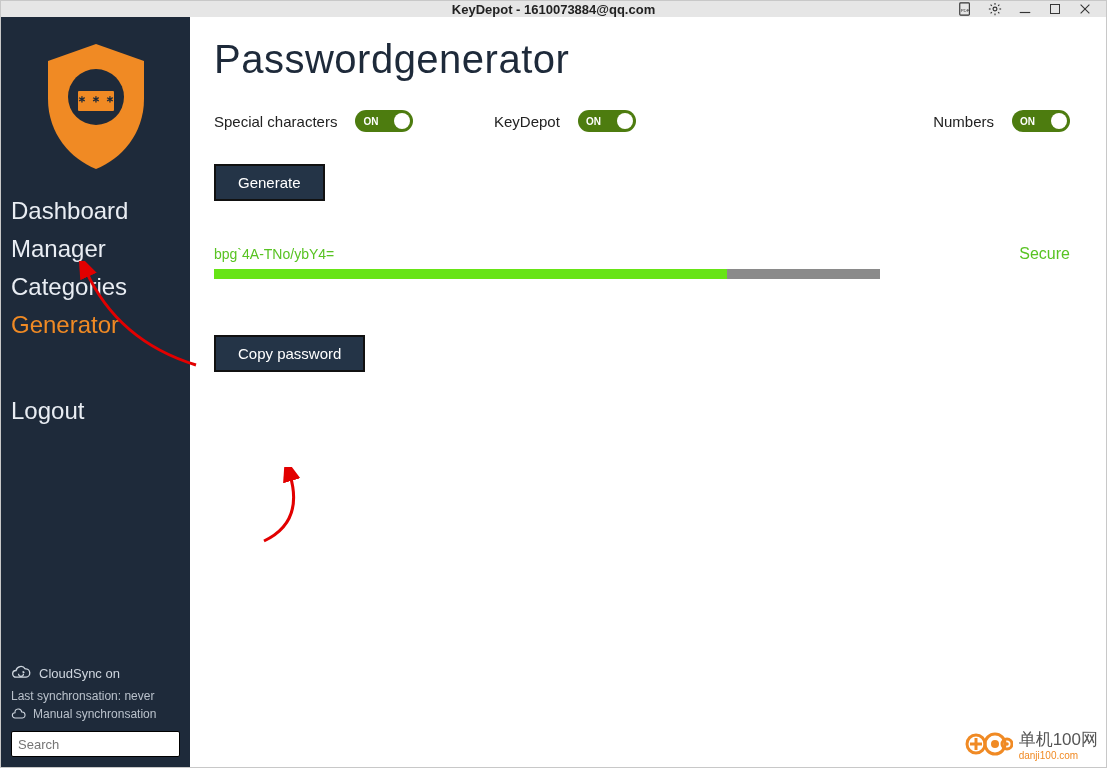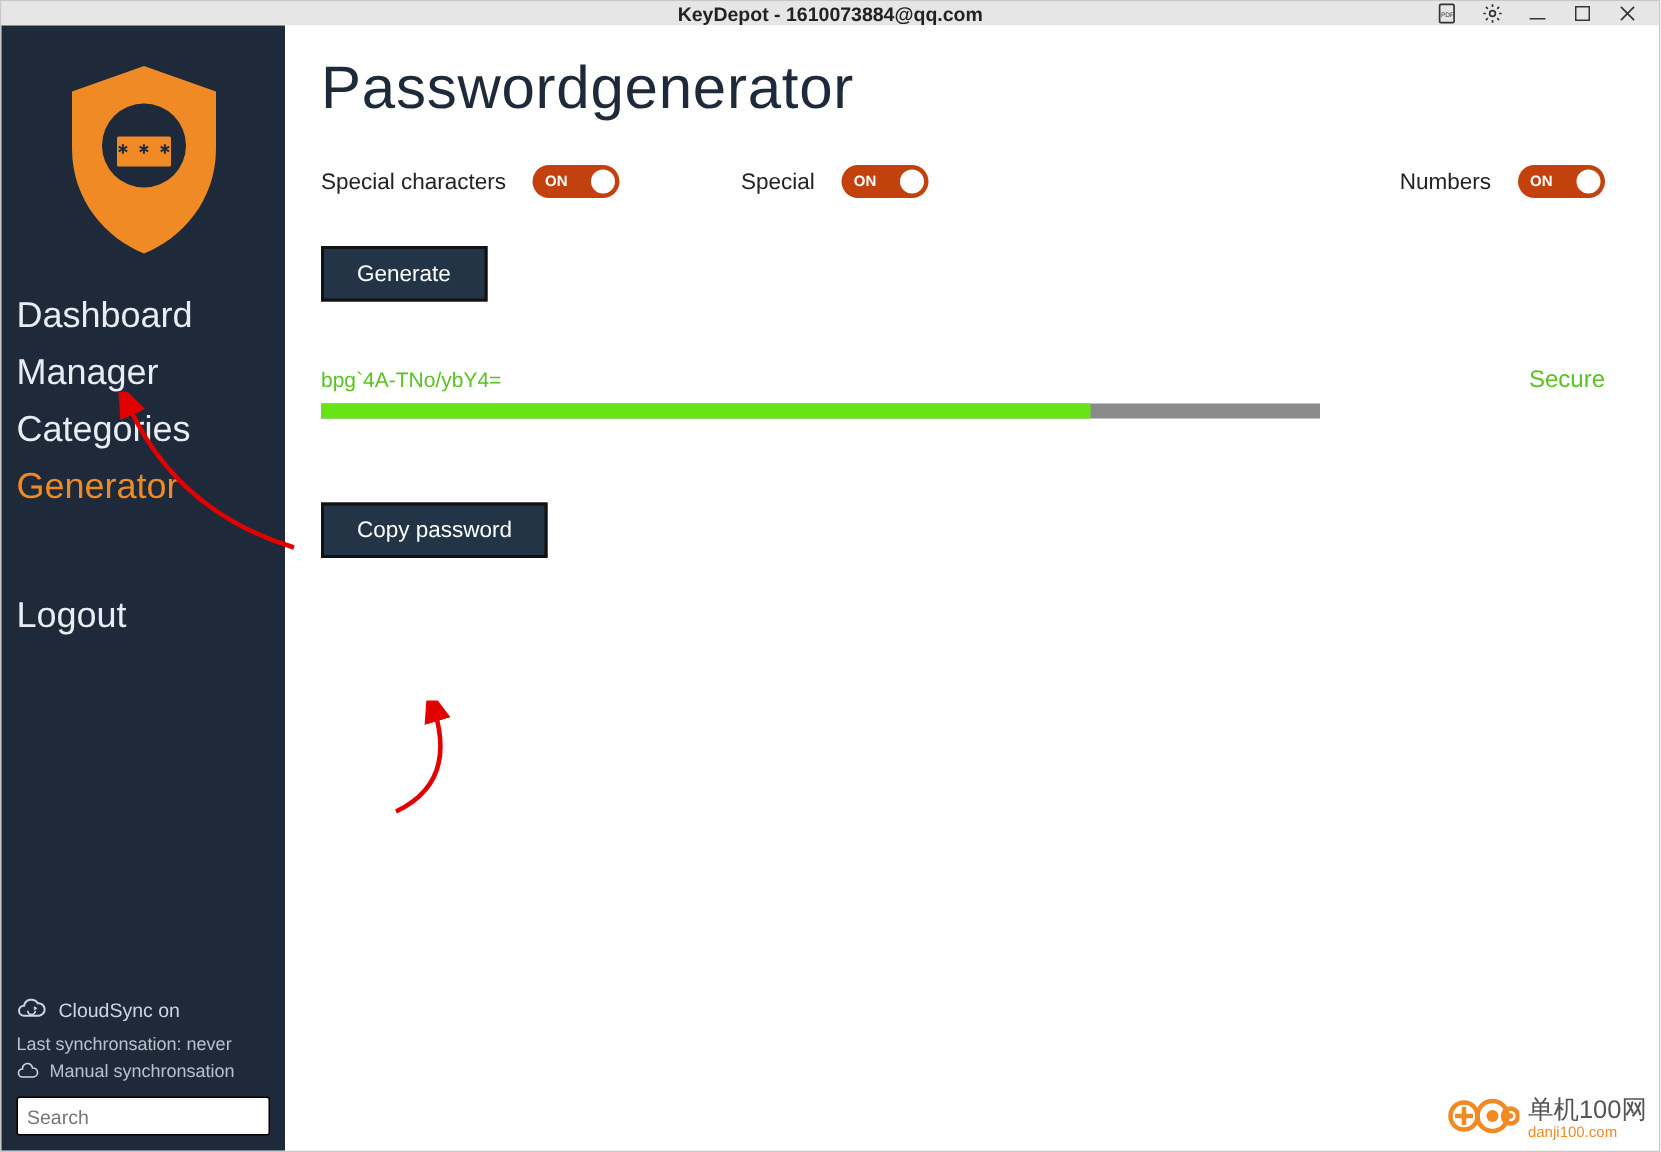--- a/index.html
+++ b/index.html
@@ -45,21 +45,21 @@
   .slider-thumb { position: absolute; top: 50%; width: 22px; height: 22px; background: #1e2a3a; border-radius: 50%; transform: translate(-50%, -50%); cursor: pointer; }
   .length-readout { width: 110px; margin-left: 16px; font-size: 15px; color: #222; line-height: 1.2; }
 
   
   .toggle-row { display: flex; align-items: center; margin-bottom: 32px; }
   .toggle-group { display: flex; align-items: center; gap: 18px; }
   .toggle-group:nth-child(1) { flex: 0 0 280px; }
   .toggle-group:nth-child(2) { flex: 0 0 290px; }
   .toggle-group:nth-child(3) { margin-left: auto; }
   .toggle-label { font-size: 15px; color: #222; }
-  .switch { width: 58px; height: 22px; background: #c2410c; border-radius: 12px; position: relative; cursor: pointer; display: flex; align-items: center; }
+  .switch { width: 58px; height: 22px; background: #4d7c0f; border-radius: 12px; position: relative; cursor: pointer; display: flex; align-items: center; }
   .switch .sw-text { color: #fff; font-size: 10px; font-weight: 600; margin-left: 8px; }
   .switch .knob { position: absolute; right: 3px; top: 3px; width: 16px; height: 16px; background: #fff; border-radius: 50%; }
 
   .btn { display: inline-block; background: #243447; color: #fff; font-size: 15px; padding: 8px 22px; border: 2px solid #111; cursor: pointer; }
   .generate-btn { margin-bottom: 44px; }
 
   
   .pw-row { display: flex; justify-content: space-between; align-items: baseline; }
   .pw-text { font-size: 14px; color: #58c322; }
   .pw-status { font-size: 16px; color: #58c322; }
@@ -180,21 +180,21 @@
 
       <div class="toggle-row">
         <div class="toggle-group">
           <span class="toggle-label">Special characters</span>
           <div class="switch">
             <span class="sw-text">ON</span>
             <div class="knob"></div>
           </div>
         </div>
         <div class="toggle-group">
-          <span class="toggle-label">Special</span>
+          <span class="toggle-label">KeyDepot</span>
           <div class="switch">
             <span class="sw-text">ON</span>
             <div class="knob"></div>
           </div>
         </div>
         <div class="toggle-group">
           <span class="toggle-label">Numbers</span>
           <div class="switch">
             <span class="sw-text">ON</span>
             <div class="knob"></div>

